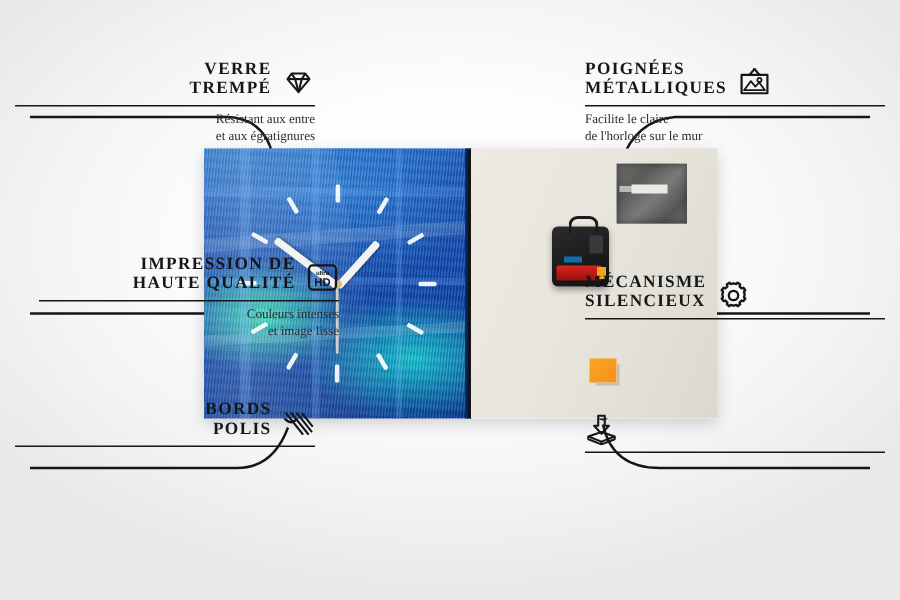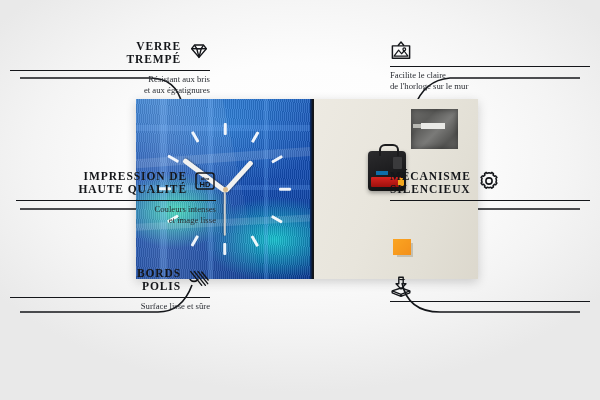--- a/index.html
+++ b/index.html
@@ -74,43 +74,43 @@
   .tick{position:absolute;left:50%;top:50%;width:2.5px;height:12px;background:rgba(255,255,255,.92);transform-origin:50% 66px;border-radius:1px;}
   .hand{position:absolute;left:50%;top:50%;background:#f2f2f0;transform-origin:0% 50%;border-radius:2px;box-shadow:0 1px 2px rgba(0,0,0,.28);}
   #hand-h{width:40px;height:4.5px;transform:rotate(-48deg);}
   #hand-m{width:52px;height:4.5px;transform:rotate(217deg);}
   #hand-s{width:46px;height:1.6px;background:#cfcfcd;transform:rotate(90deg);}
   #pin{position:absolute;left:50%;top:50%;width:5px;height:5px;margin:-2.5px 0 0 -2.5px;background:#d9b98a;border-radius:50%;}
   
   .callout{position:absolute;width:200px;}
   .callout.left{text-align:right;}
   .callout.right{text-align:left;}
-  .chead{display:flex;align-items:flex-start;gap:7px;}
+  .chead{display:flex;align-items:flex-end;gap:7px;}
   .callout.left .chead{justify-content:flex-end;}
   .callout.right .chead{justify-content:flex-start;}
   .ctitle{
     font-family:"Liberation Serif", serif;font-weight:700;
     font-size:11.5px;letter-spacing:.9px;color:#14161a;line-height:13px;
     text-transform:uppercase;white-space:pre-line;
   }
   .rule{height:1.4px;background:#14161a;margin:4px 0 3px;}
   .csub{
     font-family:"Liberation Serif", serif;font-size:8.7px;line-height:10.6px;
     color:#2a2d33;white-space:pre-line;font-style:normal;
   }
   .icon{width:22px;height:22px;flex:0 0 22px;color:#14161a;}
   .icon svg{display:block;width:22px;height:22px;}
   
   #wires{position:absolute;inset:0;pointer-events:none;}
   
   #c-verre{left:10px;top:40px;}
-  #c-impression{left:16px;top:170px;}
+  #c-impression{left:26px;top:170px;}
   #c-bords{left:10px;top:267px;}
   #c-poignees{left:390px;top:40px;}
-  #c-mecanisme{left:390px;top:170px;}
+  #c-mecanisme{left:390px;top:182px;}
   #c-entretoise{left:390px;top:275px;}
 </style>
 </head>
 <body>
 
 <div id="stage">
 
   <svg id="wires" viewBox="0 0 600 400" width="600" height="400">
     <g fill="none" stroke="#14161a" stroke-width="1.6">
       <path d="M20 78 L150 78 Q176 78 182 104"></path>
@@ -184,21 +184,21 @@
         <svg viewBox="0 0 24 24" fill="none" stroke="currentColor" stroke-width="1.5" stroke-linejoin="round">
           <path d="M4 9.5 L7 5.5 H17 L20 9.5 L12 19 Z"></path>
           <path d="M4 9.5 H20"></path>
             <path d="M7 5.5 L9.6 9.5 L12 19"></path>
             <path d="M17 5.5 L14.4 9.5 L12 19"></path>
           <path d="M9.6 9.5 H14.4"></path>
         </svg>
       </span>
     </div>
     <div class="rule"></div>
-    <div class="csub">Résistant aux bris
+    <div class="csub">Résistant aux entre
 et aux égratignures</div>
   </div>
 
   <div class="callout left" id="c-impression">
     <div class="chead">
       <div class="ctitle">IMPRESSION DE
 HAUTE QUALITÉ</div>
       <span class="icon">
         <svg viewBox="0 0 24 24">
           <rect x="2.2" y="3.2" width="19.6" height="17.6" rx="2.6" fill="none" stroke="currentColor" stroke-width="1.6"></rect>
@@ -219,25 +219,26 @@
       <span class="icon">
         <svg viewBox="0 0 24 24" fill="none" stroke="currentColor" stroke-width="1.5" stroke-linecap="round">
           <path d="M3 5 L15 20"></path>
             <path d="M7 5 L19 20"></path>
             <path d="M11 5 L21.5 18.2"></path>
             <path d="M15 5.4 L22 14.2"></path>
         </svg>
       </span>
     </div>
     <div class="rule"></div>
-    <div class="csub">Surface lisse et sûre</div>
   </div>
 
   <div class="callout right" id="c-poignees">
     <div class="chead">
+      <div class="ctitle">POIGNÉES
+MÉTALLIQUES</div>
       <span class="icon">
         <svg viewBox="0 0 24 24" fill="none" stroke="currentColor" stroke-width="1.5" stroke-linejoin="round">
           <path d="M12 2.2 L8.6 6.2 M12 2.2 L15.4 6.2"></path>
           <circle cx="12" cy="2.4" r="0.9" fill="currentColor" stroke="none"></circle>
           <rect x="2.6" y="6.4" width="18.8" height="13.4" stroke-width="1.6"></rect>
           <path d="M4.4 17.6 L9.4 11 L12.6 15 L15.4 12 L19.6 17.6 Z" stroke-width="1.3"></path>
           <circle cx="15.6" cy="10.1" r="1.5" stroke-width="1.3"></circle>
         </svg>
       </span>
     </div>

